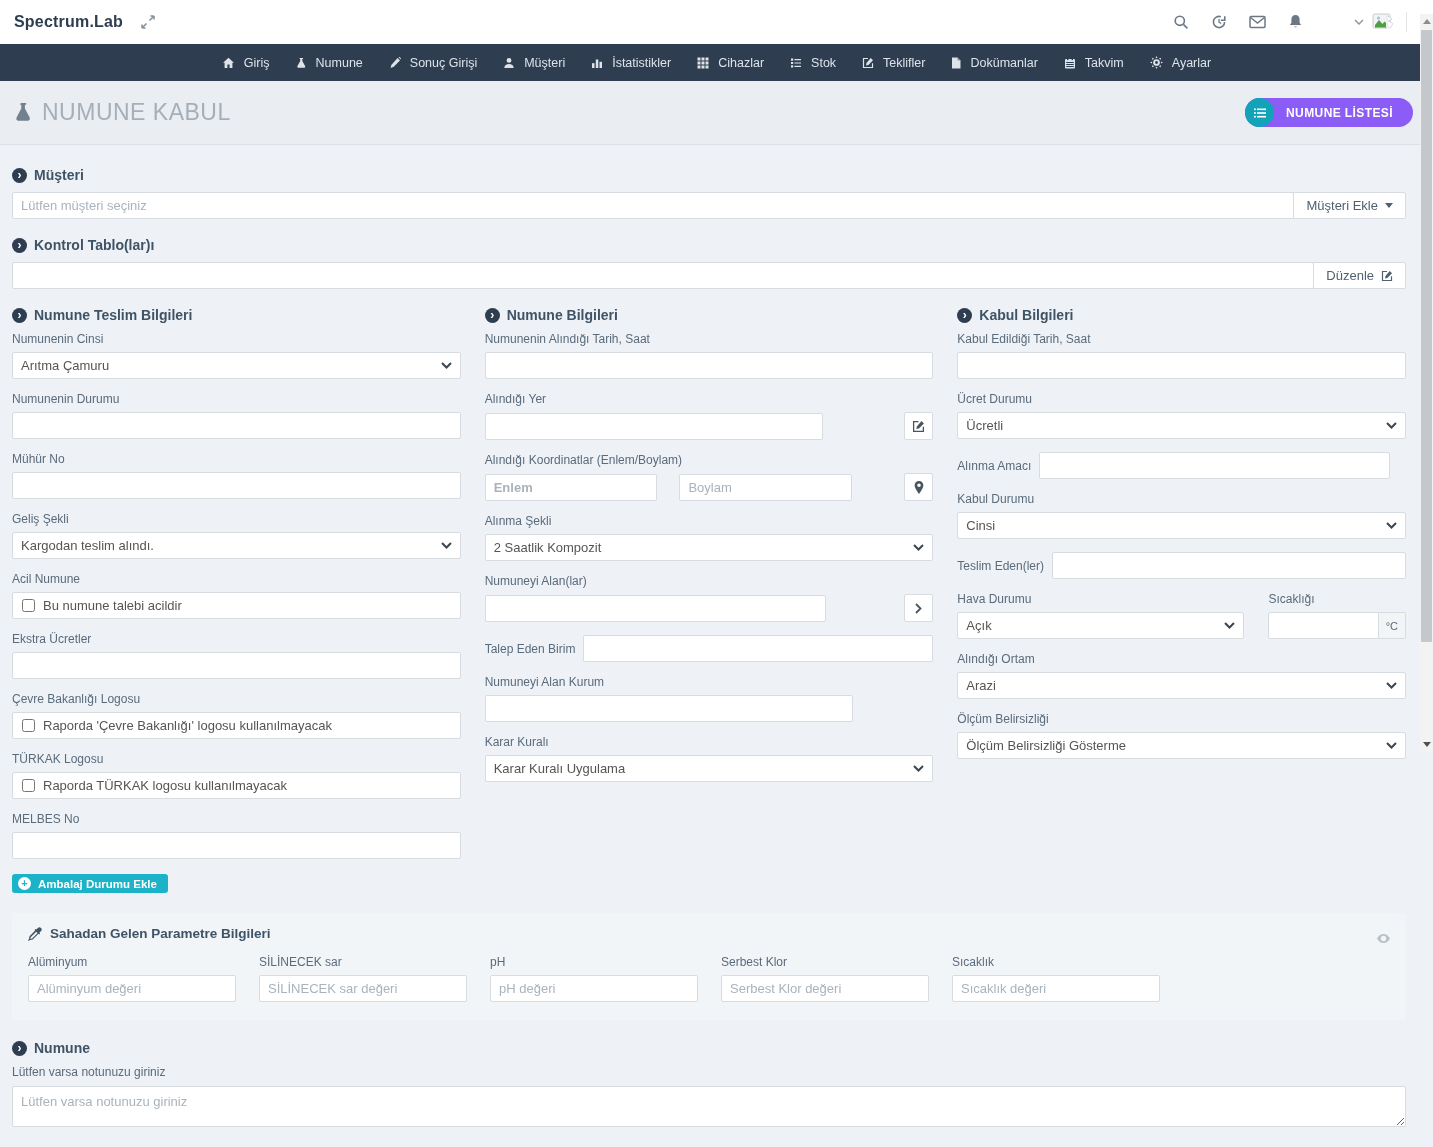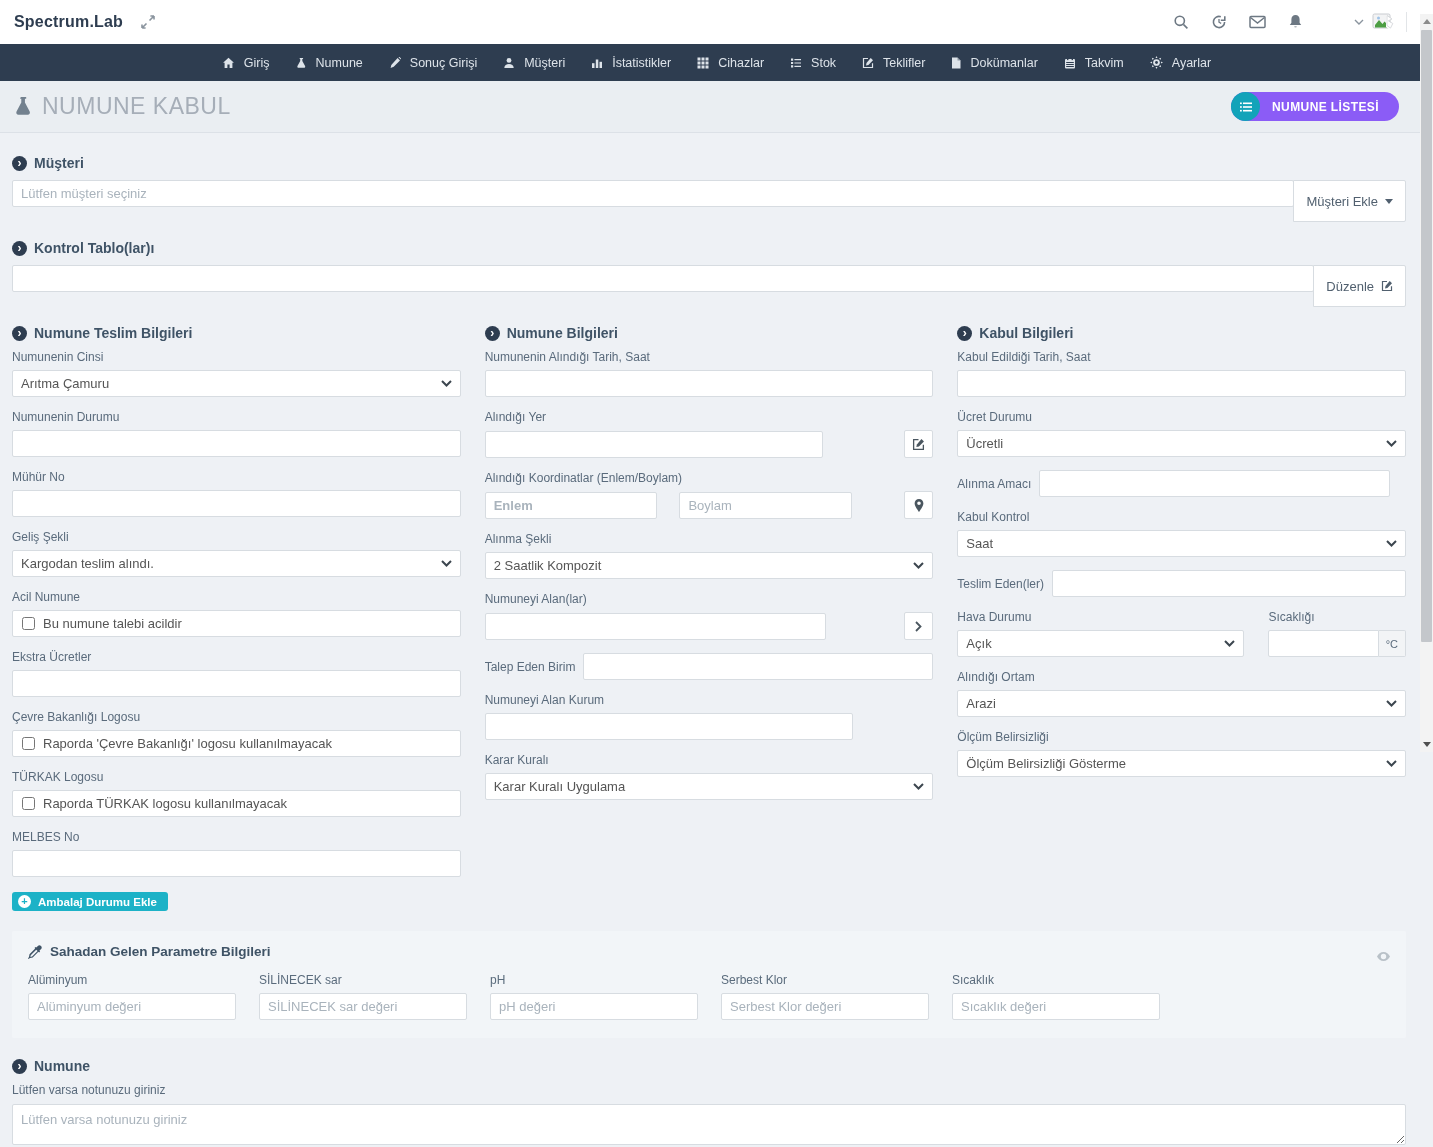--- a/index.html
+++ b/index.html
@@ -15,42 +15,42 @@
   .caret-sm { color:#8a949e; margin:0 6px 0 40px; display:flex; cursor:pointer; }
   .avatar { width:26px; height:22px; display:flex; align-items:center; justify-content:center; cursor:pointer; }
   .tb-sep { width:1px; height:20px; background:#e2e5e8; margin-left:10px; }
 
   
   .navbar { height:37px; background:#2e3d50; display:flex; align-items:center; justify-content:center; flex:0 0 auto; }
   .nav-item { display:flex; align-items:center; gap:9px; padding:0 13px; height:37px; color:#dde3e9; font-size:12.5px; cursor:pointer; }
   .nav-item svg { flex:0 0 auto; }
 
   
-  .pagehead { height:52px; background:#eaeef2; border-bottom:1px solid #dce1e7; display:flex; align-items:center; justify-content:space-between; padding:0 34px 0 14px; flex:0 0 auto; }
+  .pagehead { height:64px; background:#eaeef2; border-bottom:1px solid #dce1e7; display:flex; align-items:center; justify-content:space-between; padding:0 20px 0 14px; flex:0 0 auto; }
   .page-title { display:flex; align-items:center; gap:9px; font-size:23px; font-weight:300; color:#a6aeb8; letter-spacing:.5px; }
   .page-title svg { color:#73818f; }
   .pill-list { display:flex; align-items:center; background:#8b5cf6; border-radius:15px; height:29px; padding-right:20px; cursor:pointer; }
   .pill-list .pc { width:29px; height:29px; border-radius:50%; background:#12a3b9; display:flex; align-items:center; justify-content:center; margin-right:12px; }
   .pill-list .pl { color:#fff; font-size:12px; font-weight:700; letter-spacing:.4px; }
 
   
   .content { padding:12px 27px 0 12px; flex:1 1 auto; }
   .sec-h { display:flex; align-items:center; gap:7px; margin:10px 0 9px; }
   .sec-ic { width:15px; height:15px; border-radius:50%; background:#2e3d50; color:#fff; font-size:12px; font-weight:700; display:flex; align-items:center; justify-content:center; line-height:1; padding-bottom:1px; }
   .sec-t { font-size:14px; font-weight:700; color:#3f5366; }
 
   .ctl { height:27px; border:1px solid #d7dce1; background:#fff; border-radius:2px; font-size:13px; color:#555; padding:0 8px; width:100%; font-family:"Liberation Sans", sans-serif; }
   input.ctl::placeholder, textarea.ctl::placeholder { color:#a9b3bc; }
   .selectbox { display:flex; align-items:center; justify-content:space-between; cursor:pointer; }
   .selectbox .sv { color:#555; }
   .selectbox svg { color:#3c464f; flex:0 0 auto; }
 
   .igroup { display:flex; }
   .igroup .ctl { flex:1; }
-  .append-btn { height:42px; margin-left:-1px; background:#fff; border:1px solid #d7dce1; border-radius:0 2px 2px 0; font-size:13px; color:#51606f; padding:0 12px; display:flex; align-items:center; gap:7px; cursor:pointer; white-space:nowrap; }
+  .append-btn { height:27px; margin-left:-1px; background:#fff; border:1px solid #d7dce1; border-radius:0 2px 2px 0; font-size:13px; color:#51606f; padding:0 12px; display:flex; align-items:center; gap:7px; cursor:pointer; white-space:nowrap; }
   .append-btn svg { color:#51606f; }
 
   .cols { display:flex; gap:24px; margin-top:4px; }
   .col { flex:1; min-width:0; }
   .fg { margin-bottom:13px; }
   .flabel { display:block; font-size:12px; color:#5a6b7c; margin-bottom:6px; }
   .chk-box { height:27px; border:1px solid #d7dce1; background:#fff; border-radius:2px; display:flex; align-items:center; gap:8px; padding:0 9px; font-size:13px; color:#555; }
   .chk-box input { width:13px; height:13px; cursor:pointer; }
 
   .frow { display:flex; align-items:center; }
@@ -433,23 +433,23 @@
           <svg width="11" height="7" viewBox="0 0 11 7" fill="none" stroke="currentColor" stroke-width="2">
               <path d="M1 1l4.5 4.5L10 1"></path>
             </svg>
         </div>
       </div>
       <div class="fg inline-fg" style="padding-right:16px">
         <span class="flabel">Alınma Amacı</span>
         <input class="ctl" style="flex: 1 1 0%;">
       </div>
       <div class="fg">
-        <span class="flabel">Kabul Kontrol</span>
-        <div class="ctl selectbox">
-          <span class="sv">Saat</span>
+        <span class="flabel">Kabul Durumu</span>
+        <div class="ctl selectbox">
+          <span class="sv">Cinsi</span>
           <svg width="11" height="7" viewBox="0 0 11 7" fill="none" stroke="currentColor" stroke-width="2">
               <path d="M1 1l4.5 4.5L10 1"></path>
             </svg>
         </div>
       </div>
       <div class="fg inline-fg">
         <span class="flabel">Teslim Eden(ler)</span>
         <input class="ctl" style="flex: 1 1 0%;">
       </div>
       <div class="fg frow" style="gap:24px; align-items:flex-end">

